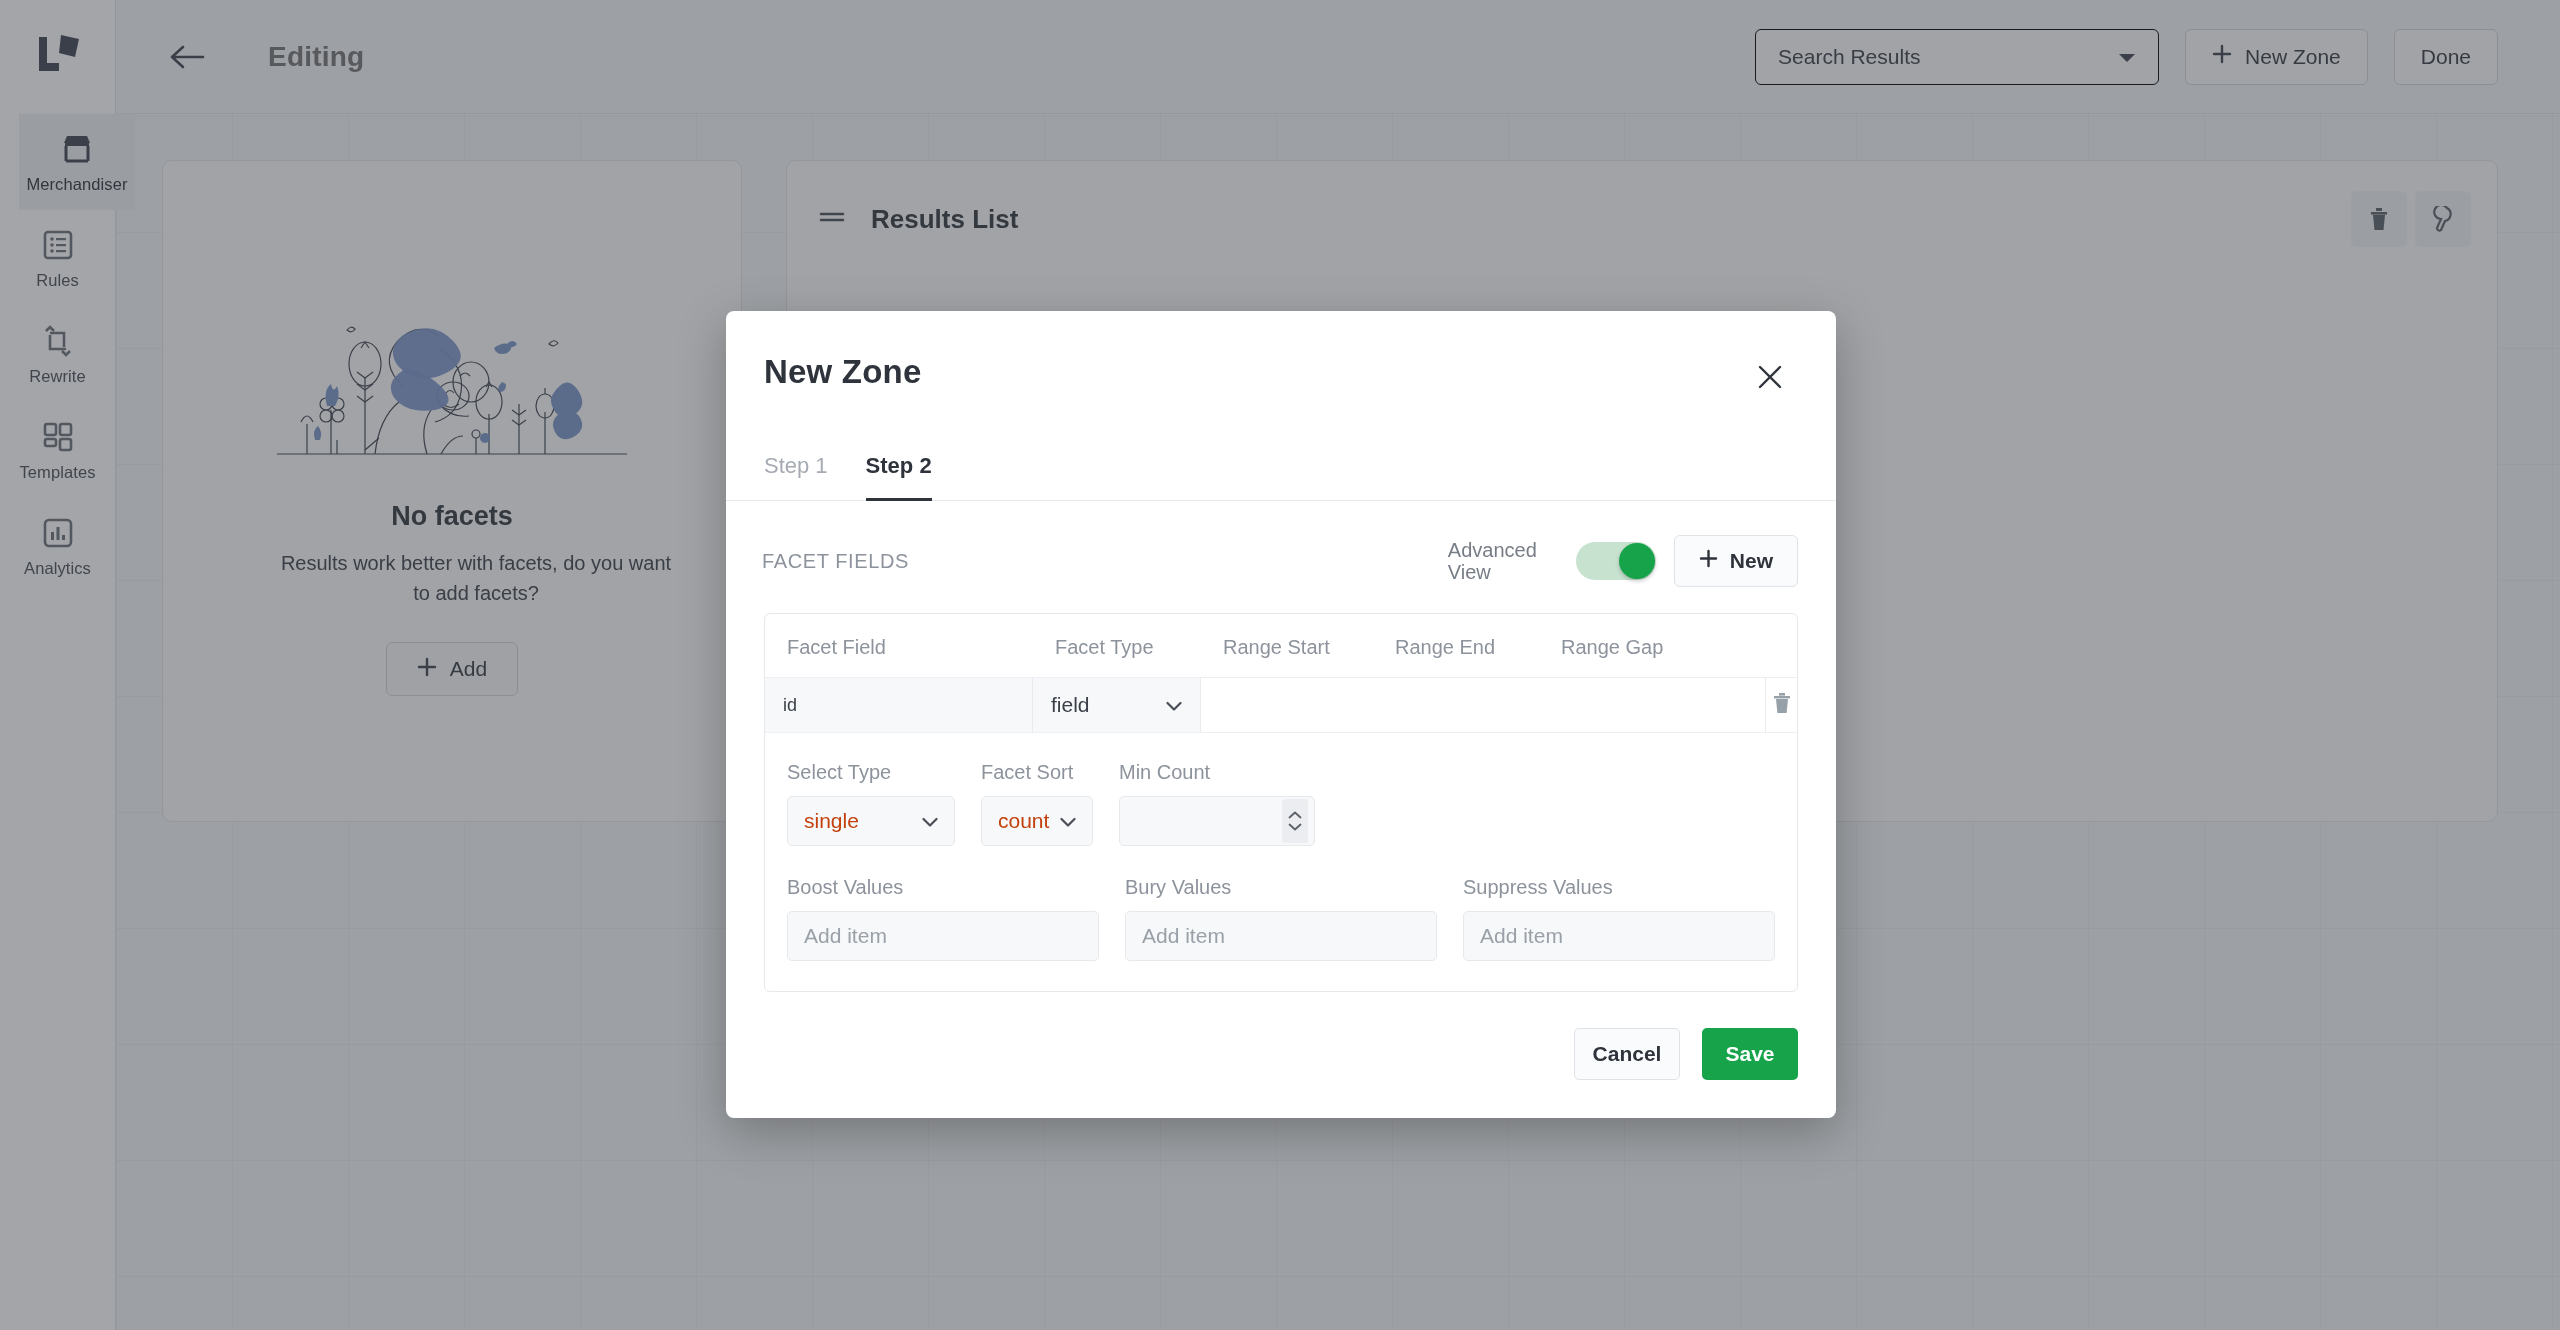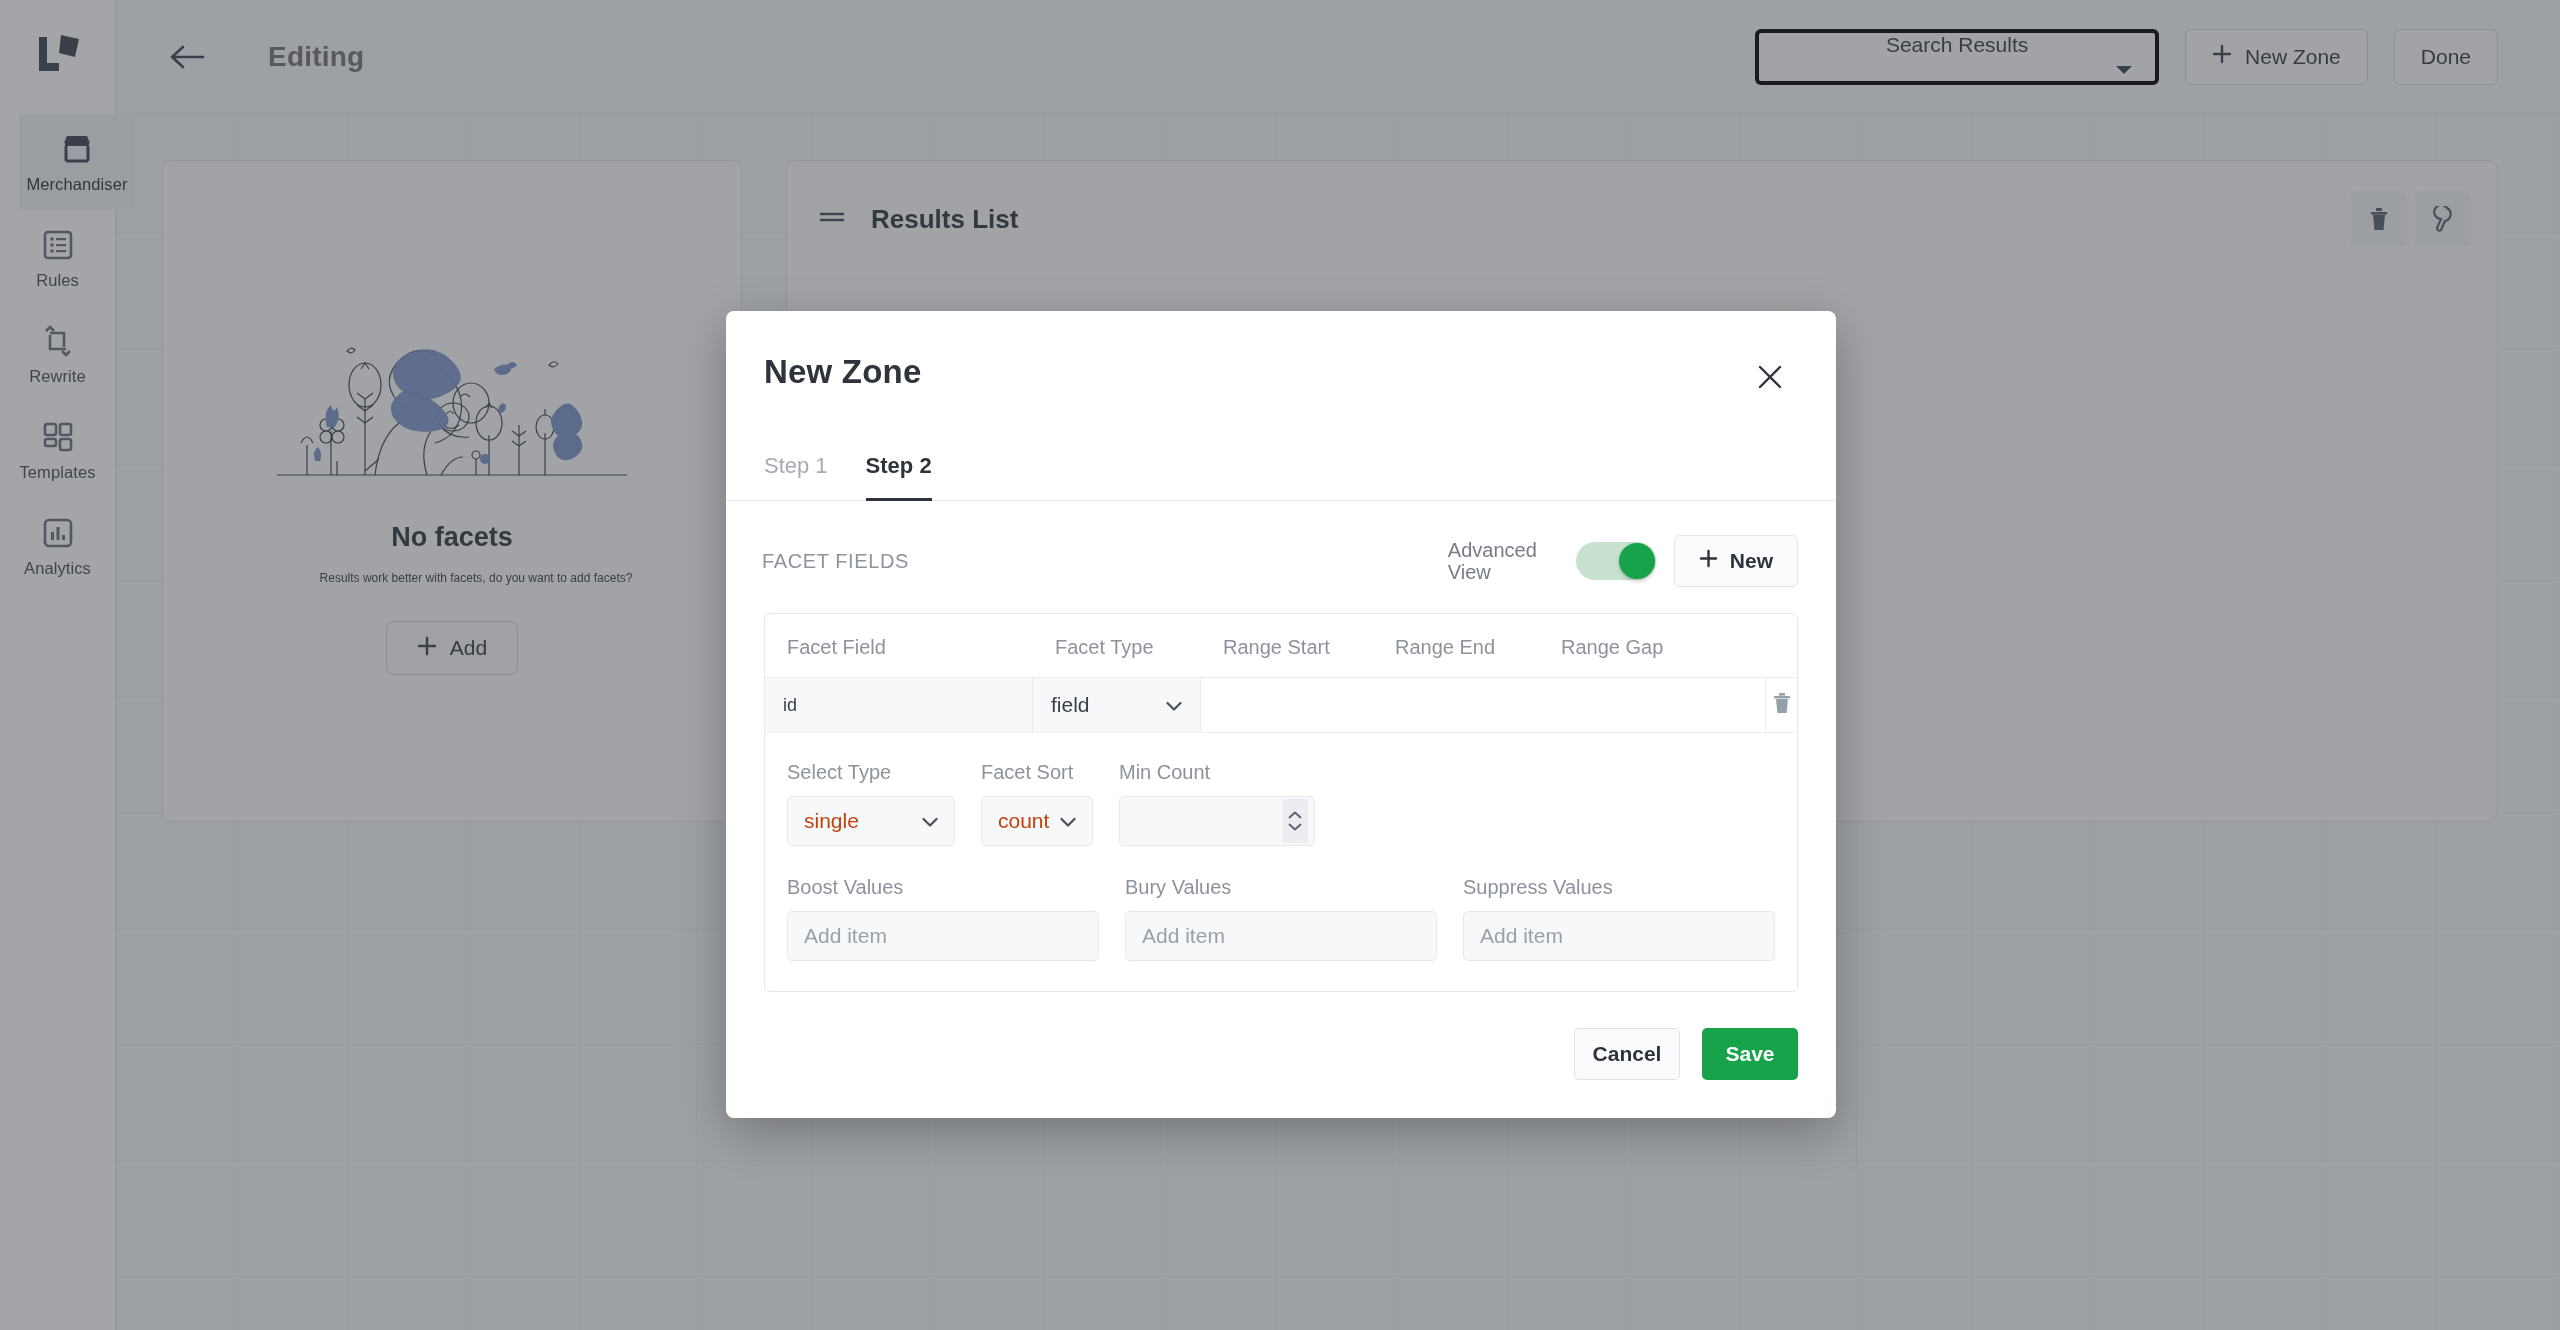--- a/index.html
+++ b/index.html
@@ -96,30 +96,29 @@
   }
   .topbar-right {
     margin-left: auto;
     display: flex;
     align-items: center;
     gap: 26px;
   }
   .zone-select {
     width: 404px;
     height: 56px;
-    border: 4px solid #000000;
+    border: 1px solid #000000;
     border-radius: 6px;
     background: #fbfbfc;
     display: flex;
     align-items: center;
     padding: 0 22px;
     font-size: 21px;
     color: #3b4048;
     cursor: pointer;
-    flex-direction: column;
   }
   .zone-select .caret { margin-left: auto; }
   .btn {
     height: 56px;
     border: 1px solid #d3d7dd;
     border-radius: 6px;
     background: #fbfbfc;
     display: flex;
     align-items: center;
     gap: 13px;
@@ -153,21 +152,21 @@
     justify-content: center;
     padding: 0 60px;
   }
   .empty-title {
     font-size: 27px;
     font-weight: 700;
     color: #333840;
     margin-top: 30px;
   }
   .empty-sub {
-    font-size: 12px;
+    font-size: 20px;
     line-height: 1.5;
     color: #3d424a;
     text-align: center;
     margin-top: 16px;
     margin-left: 48px;
   }
   .empty-add {
     margin-top: 34px;
     height: 54px;
     border: 1px solid #d3d7dd;

